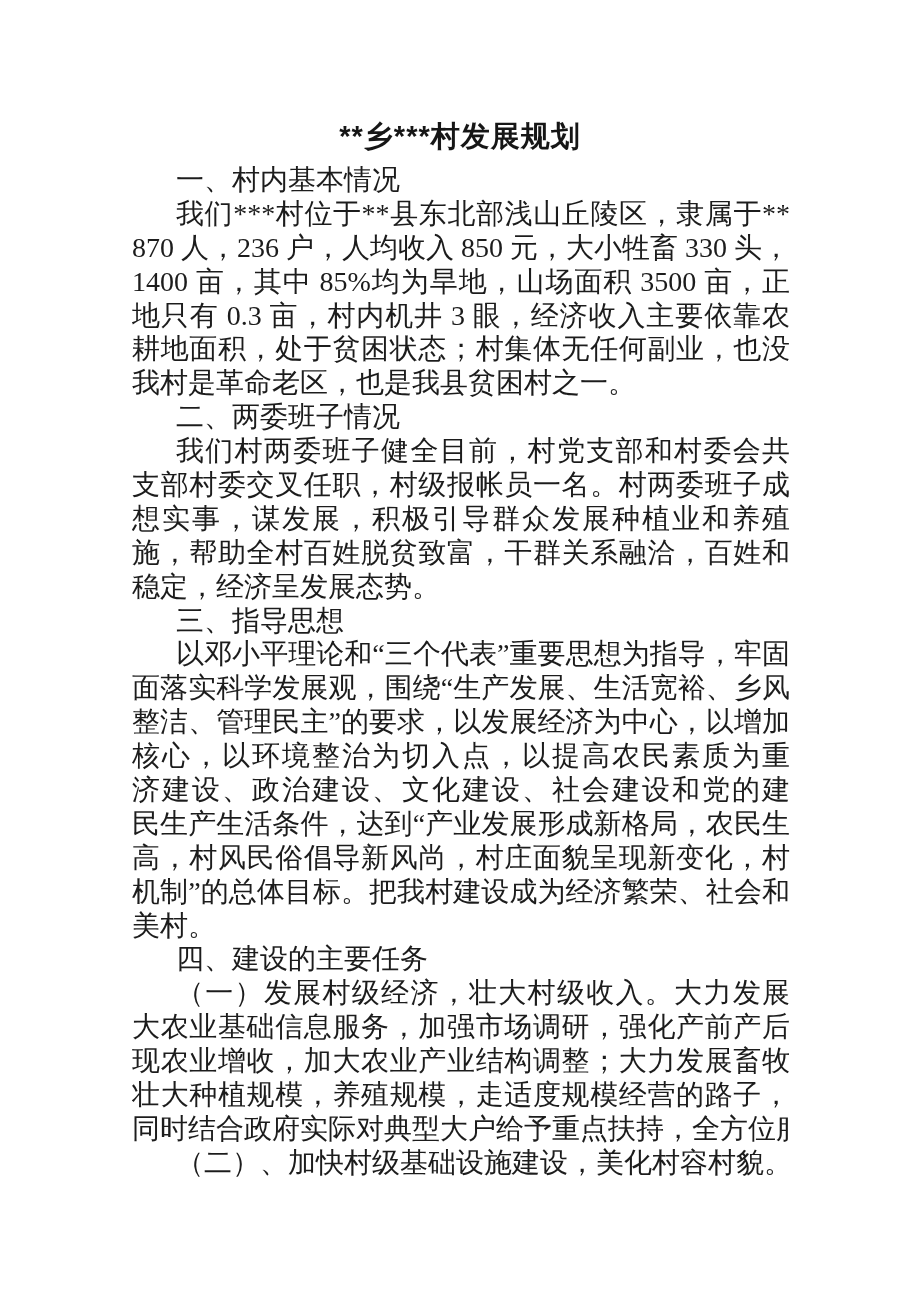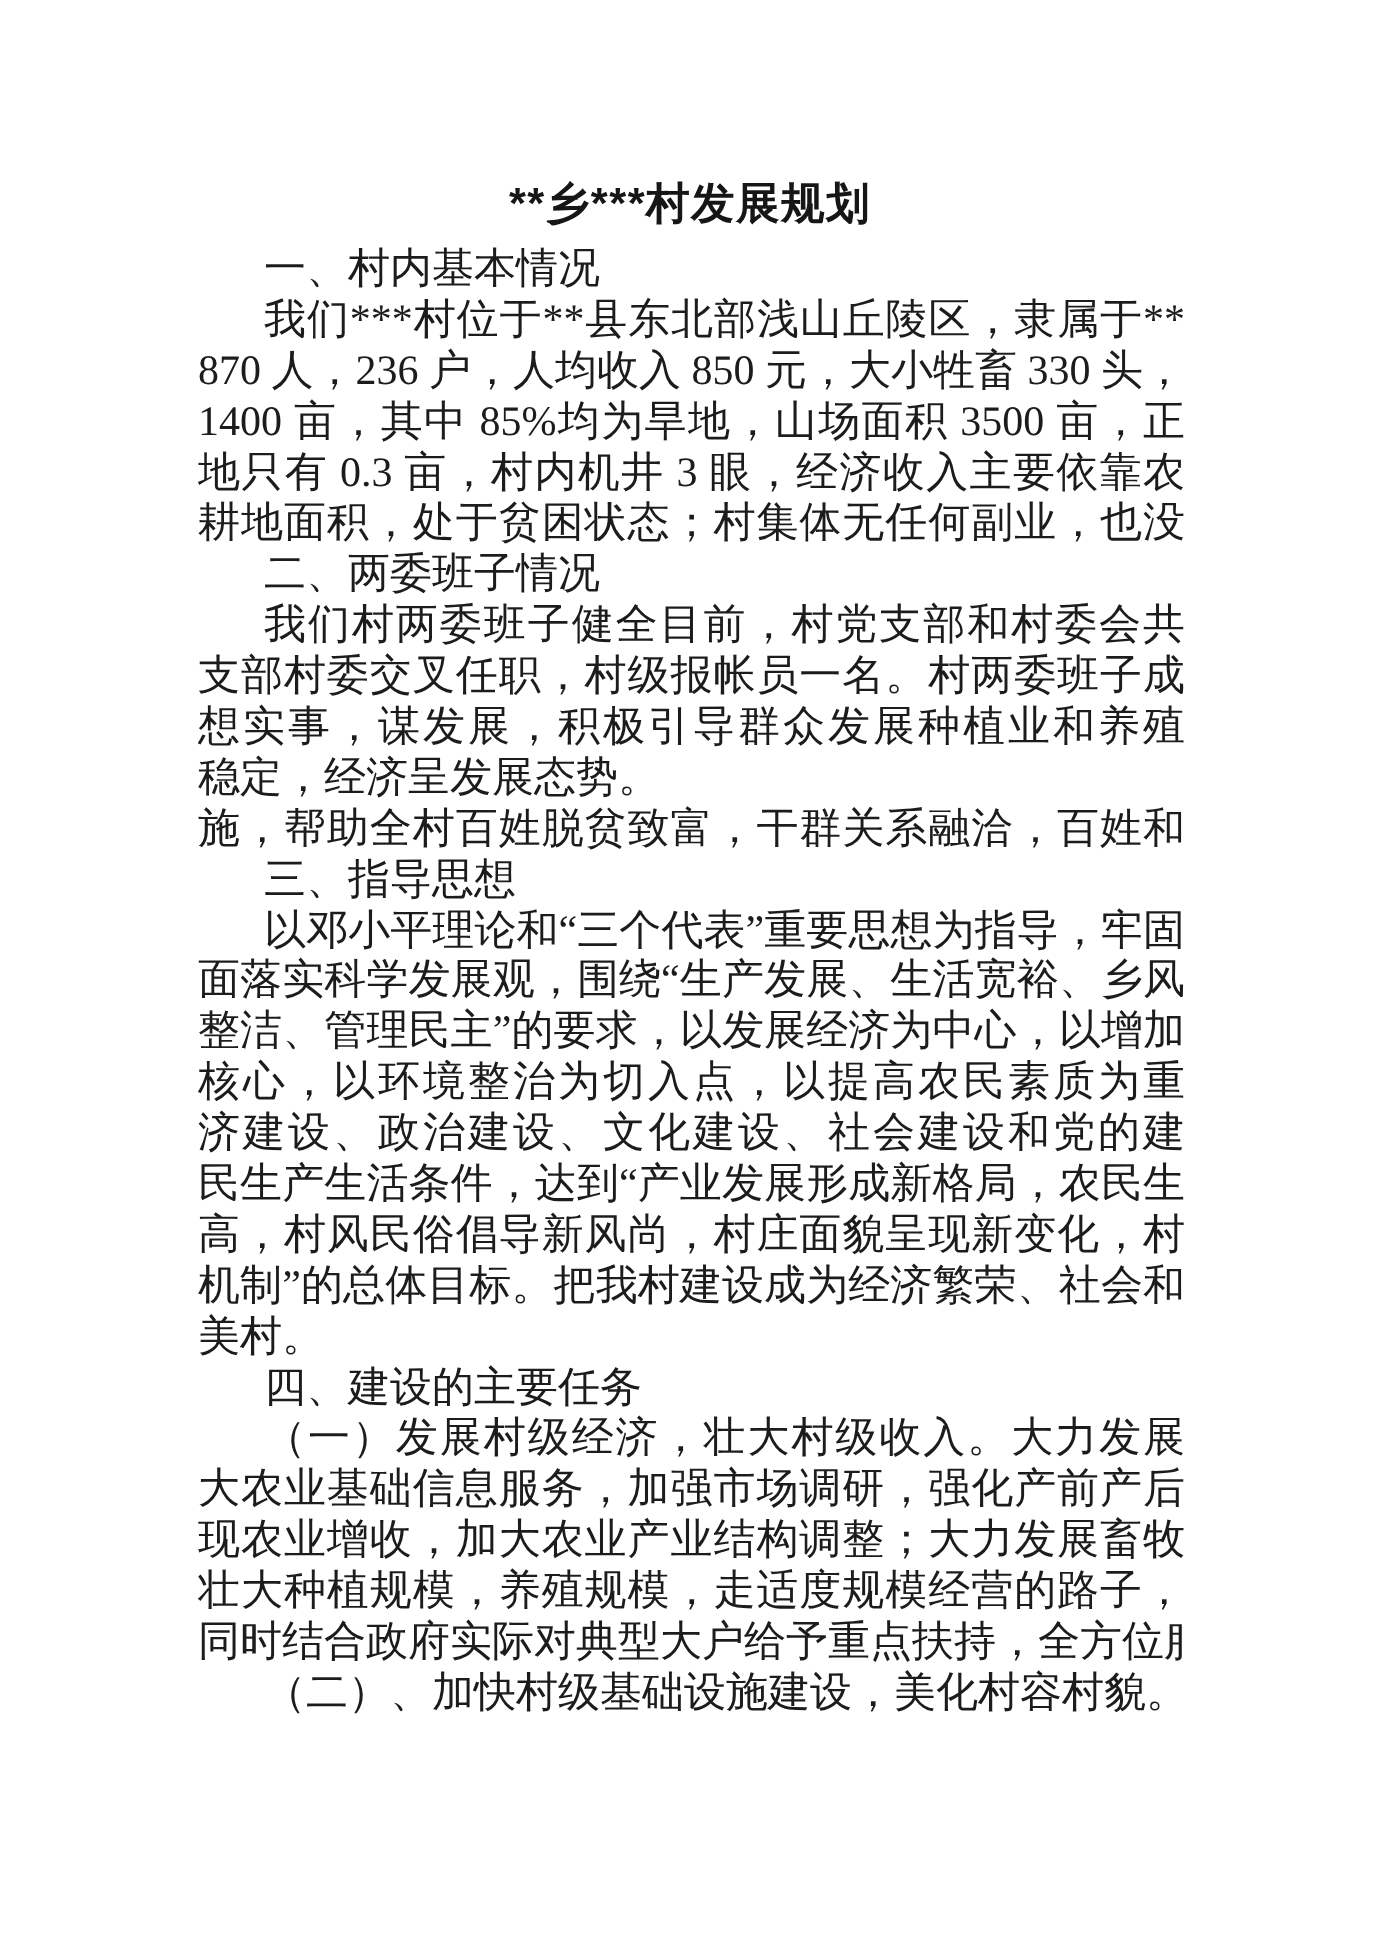--- a/index.html
+++ b/index.html
@@ -63,26 +63,27 @@
 
 <div class="page">
   <h1 class="doc-title">**乡***村发展规划</h1>
   <div class="doc-body">
       <div class="line indent">一、村内基本情况</div>
       <div class="line indent-fill">我们***村位于**县东北部浅山丘陵区，隶属于**乡，全村人口</div>
       <div class="line fill">870 人，236 户，人均收入 850 元，大小牲畜 330 头，耕地面积</div>
       <div class="line fill">1400 亩，其中 85%均为旱地，山场面积 3500 亩，正常年份人均水浇</div>
       <div class="line fill">地只有 0.3 亩，村内机井 3 眼，经济收入主要依靠农业种植，村民</div>
       <div class="line fill">耕地面积，处于贫困状态；村集体无任何副业，也没有经济收入。</div>
+      <div class="line plain">我村是革命老区，也是我县贫困村之一。</div>
       <div class="line indent">二、两委班子情况</div>
       <div class="line indent-fill">我们村两委班子健全目前，村党支部和村委会共有成员 5 名，</div>
       <div class="line fill">支部村委交叉任职，村级报帐员一名。村两委班子成员配合默契，</div>
       <div class="line fill">想实事，谋发展，积极引导群众发展种植业和养殖业，管理民主</div>
+      <div class="line fill">施，帮助全村百姓脱贫致富，干群关系融洽，百姓和睦共处，社会</div>
       <div class="line plain">稳定，经济呈发展态势。</div>
-      <div class="line fill">施，帮助全村百姓脱贫致富，干群关系融洽，百姓和睦共处，社会</div>
       <div class="line indent">三、指导思想</div>
       <div class="line indent-fill">以邓小平理论和“三个代表”重要思想为指导，牢固树立和全</div>
       <div class="line fill">面落实科学发展观，围绕“生产发展、生活宽裕、乡风文明、村容</div>
       <div class="line fill">整洁、管理民主”的要求，以发展经济为中心，以增加农民收入为</div>
       <div class="line fill">核心，以环境整治为切入点，以提高农民素质为重点，协调推进经</div>
       <div class="line fill">济建设、政治建设、文化建设、社会建设和党的建设。大力改善农</div>
       <div class="line fill">民生产生活条件，达到“产业发展形成新格局，农民生活实现新提</div>
       <div class="line fill">高，村风民俗倡导新风尚，村庄面貌呈现新变化，村容治理健全新</div>
       <div class="line fill">机制”的总体目标。把我村建设成为经济繁荣、社会和谐、环境优</div>
       <div class="line plain">美村。</div>

